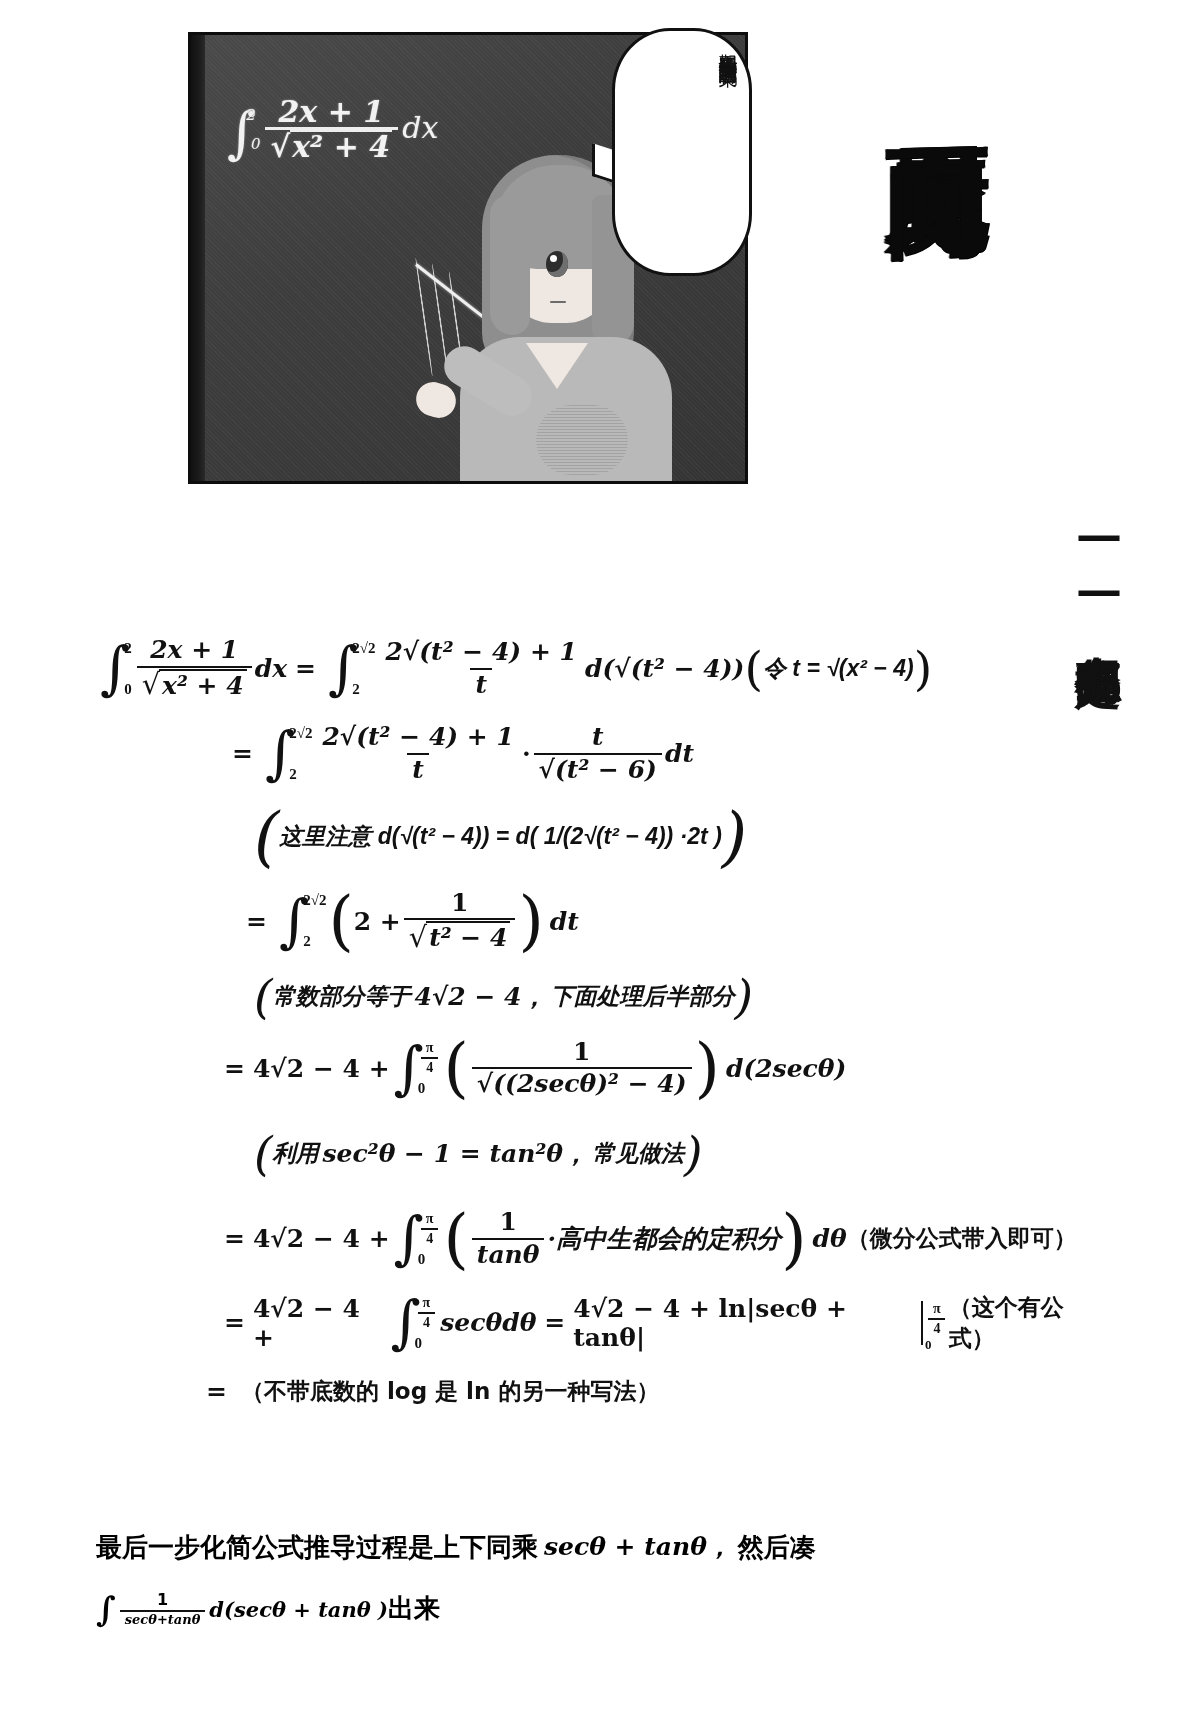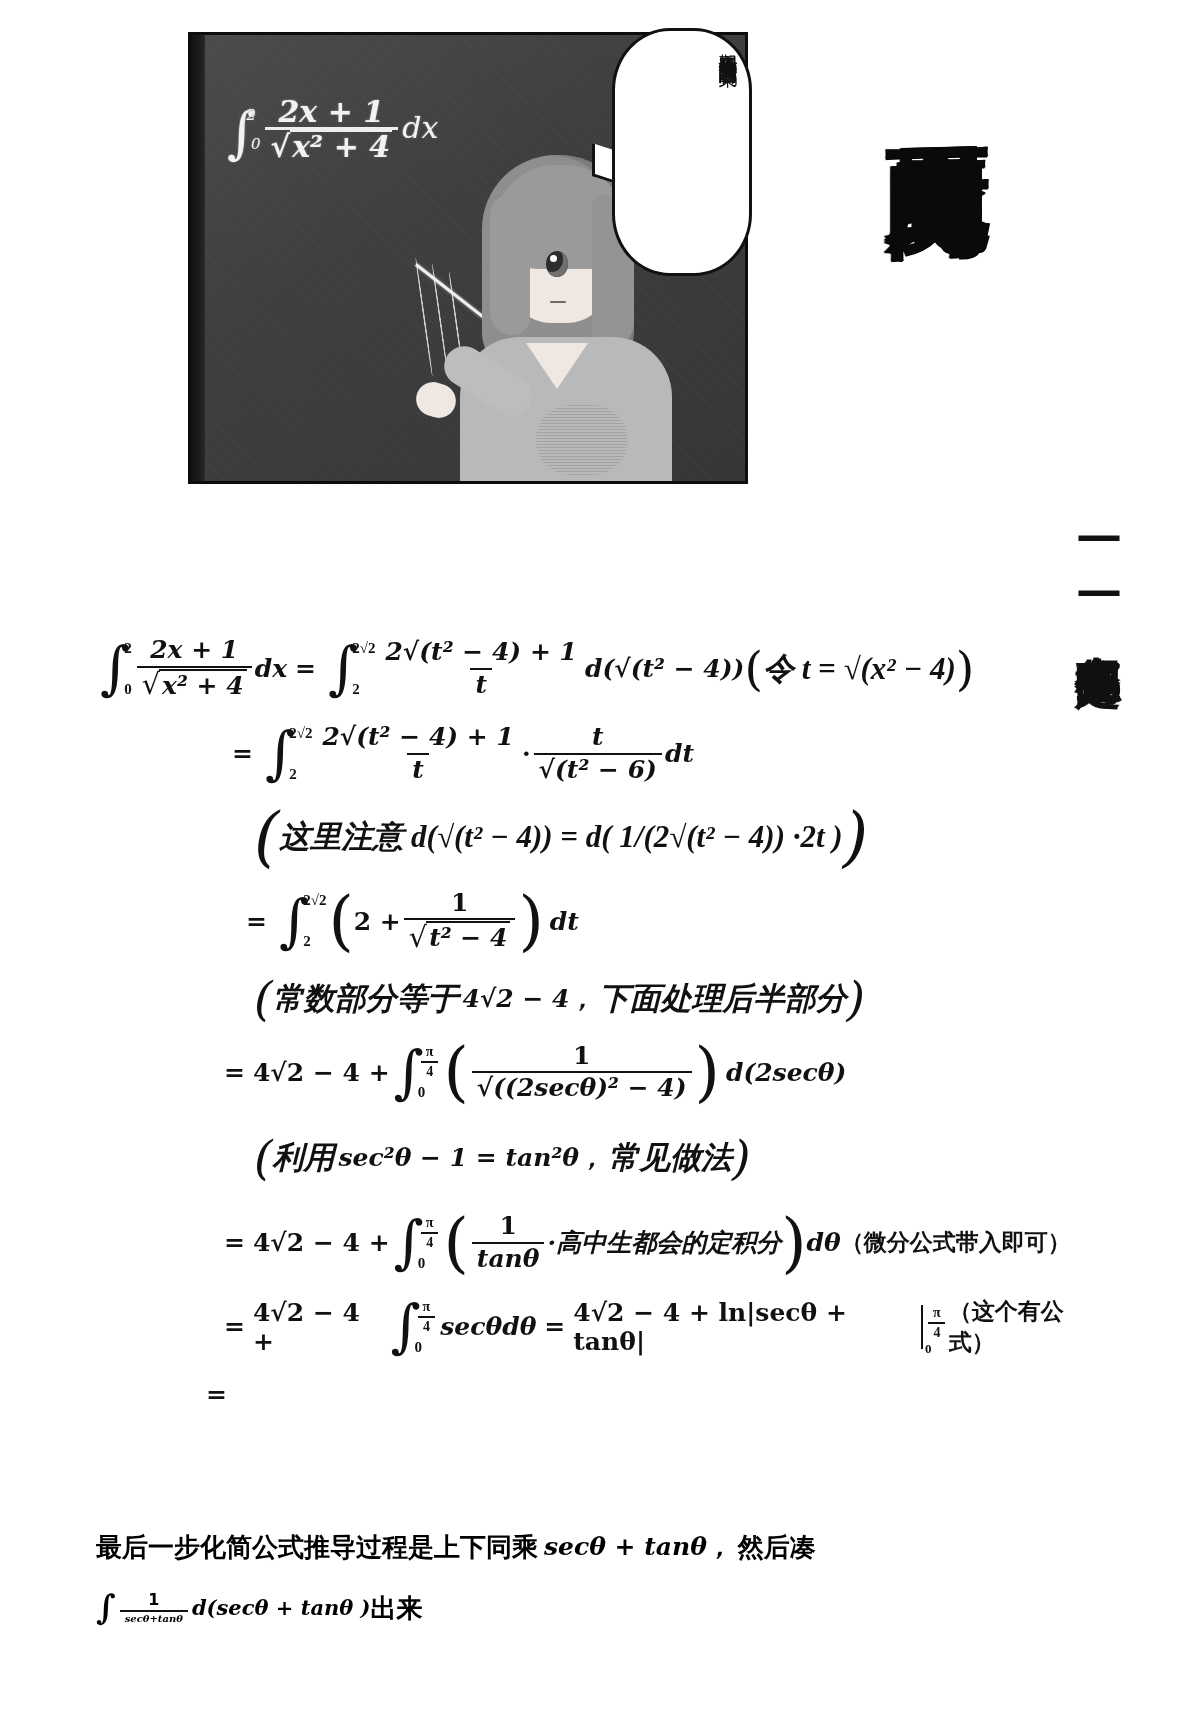--- a/index.html
+++ b/index.html
@@ -159,21 +159,21 @@
   .row{display:flex;align-items:center;font-size:25px;margin-bottom:4px;}
   .row.ind1{padding-left:136px;}
   .row.ind2{padding-left:158px;}
   .row.ind3{padding-left:150px;}
   .row.ind4{padding-left:128px;}
   .row.ind5{padding-left:110px;}
   .row.note{font-style:italic;font-weight:bold;}
   .mi{font-style:italic;font-weight:bold;font-family:"DejaVu Serif",serif;}
   .mb{font-weight:bold;font-family:"DejaVu Serif",serif;}
   .zh{font-family:"DejaVu Sans",sans-serif;font-weight:bold;font-style:normal;font-size:23px;}
-  .zhi{font-family:Liberation Serif, serif;font-weight:bold;font-style:italic;font-size:31px;}
+  .zhi{font-family:Liberation Sans, sans-serif;font-weight:bold;font-style:italic;font-size:23px;}
 
   .int{position:relative;display:inline-flex;align-items:center;margin:0 2px 0 4px;}
   .int .sym{font-size:58px;font-family:"DejaVu Serif",serif;line-height:.7;font-style:italic;font-weight:400;}
   .int .bounds{display:inline-flex;flex-direction:column;justify-content:space-between;
     height:56px;font-size:15px;font-weight:bold;margin-left:-6px;}
   .int .bounds .up{line-height:1;}
   .int .bounds .lo{line-height:1;}
 
   .frac{display:inline-flex;flex-direction:column;align-items:center;
     vertical-align:middle;margin:0 3px;font-weight:bold;}
@@ -382,21 +382,21 @@
           <span class="lo">0</span>
         </span>
       </span>
       <span class="paren big">(</span>
       <span class="frac">
         <span class="n mb">1</span>
         <span class="d mi">tanθ</span>
       </span>
       <span class="mi">·高中生都会的定积分</span>
       <span class="paren big">)</span>
-      <span class="mi" style="margin-left:0">dθ</span>
+      <span class="mi" style="margin-left:6px">dθ</span>
       <span class="zh">（微分公式带入即可）</span>
     </div>
 
     <div class="row ind4" style="margin-top:22px;">
       <span class="mb" style="margin-right:8px">=</span>
       <span class="mb">4√2 − 4 +</span>
       <span class="int">
         <span class="sym">∫</span>
         <span class="bounds">
           <span class="up"><span class="frac xs">
@@ -417,35 +417,36 @@
                 <span class="d">4</span>
               </span></span>
           <span>0</span>
         </span>
       </span>
       <span class="zh">（这个有公式）</span>
     </div>
 
     <div class="row ind5" style="margin-top:22px;">
       <span class="mb" style="margin-right:8px">=</span>
+      <span class="zh" style="margin-left:6px">（不带底数的 log 是 ln 的另一种写法）</span>
     </div>
   </div>
 
   <div class="tail">
     <div class="line">
       <span>最后一步化简公式推导过程是上下同乘</span>
       <span class="mi" style="margin:0 6px;font-size:25px">secθ + tanθ，</span>
       <span>然后凑</span>
     </div>
     <div class="line">
       <span class="small-int">
         <span style="font-size:34px;font-family:'DejaVu Serif',serif;line-height:.7;">∫</span>
         <span class="frac xs" style="margin:0 4px">
           <span class="n" style="font-size:16px">1</span>
-          <span class="d mi" style="font-size:10px">secθ+tanθ</span>
+          <span class="d mi" style="font-size:13px">secθ+tanθ</span>
         </span>
         <span class="mi" style="font-size:21px">d(secθ + tanθ )</span>
       </span>
       <span>出来</span>
     </div>
   </div>
 
 </div>
 
 </body></html>

